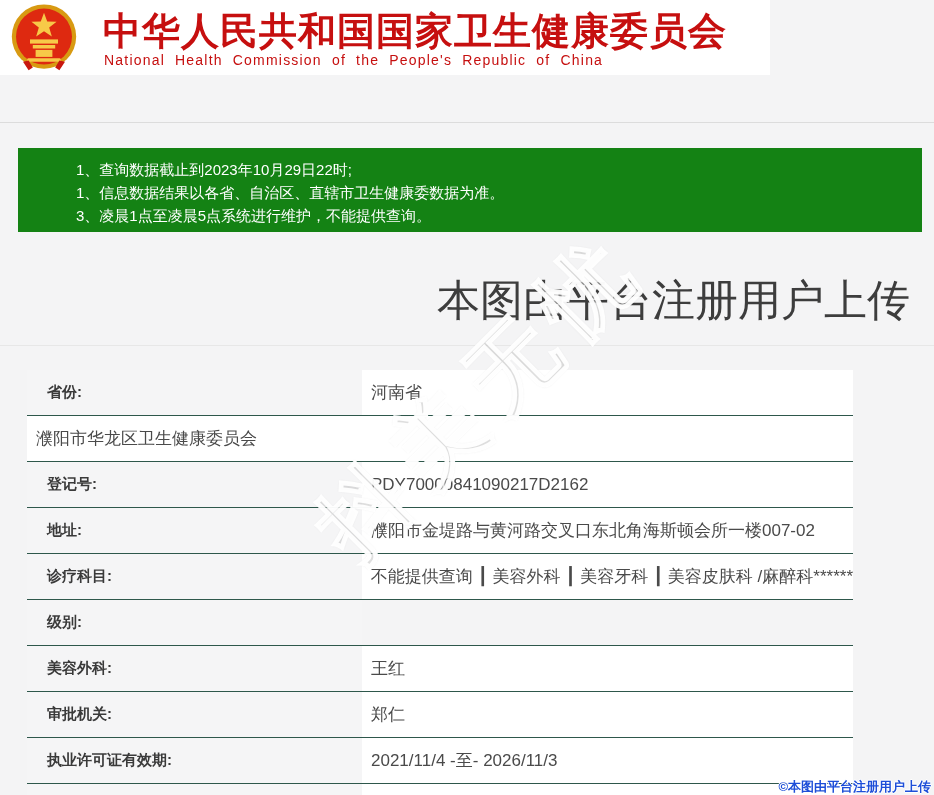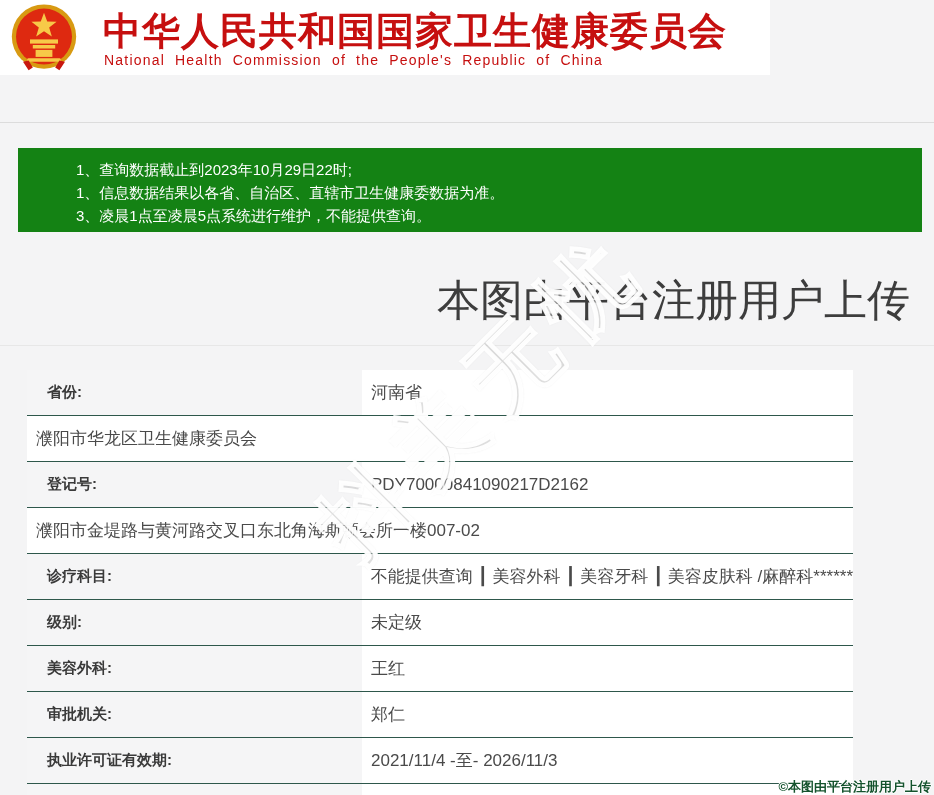--- a/index.html
+++ b/index.html
@@ -103,21 +103,21 @@
     transform: rotate(-45deg);
     color: rgba(255,255,255,0.30);
     -webkit-text-stroke: 2px rgba(255,255,255,0.95);
     text-shadow: 0 0 2px rgba(120,120,120,0.35);
     pointer-events: none; z-index: 5;
     white-space: nowrap;
   }
   .wm-footer {
     position: absolute; right: 3px; top: 778px;
     font-size: 13px; font-weight: bold;
-    color: #14532d;
+    color: #1d4ed8;
     text-shadow: -1px 0 #fff, 1px 0 #fff, 0 -1px #fff, 0 1px #fff;
     z-index: 6; white-space: nowrap;
   }
 </style>
 </head>
 <body>
 
 <div class="page">
 
   <div class="site-header">
@@ -161,31 +161,31 @@
   <div class="row">
     <div class="cell value">濮阳市华龙区卫生健康委员会</div>
   </div>
 
   <div class="row">
     <div class="cell label">登记号:</div>
     <div class="cell value">PDY70000841090217D2162</div>
   </div>
 
   <div class="row">
+    <div class="cell label">地址:</div>
     <div class="cell value">濮阳市金堤路与黄河路交叉口东北角海斯顿会所一楼007-02</div>
   </div>
 
   <div class="row">
     <div class="cell label">诊疗科目:</div>
     <div class="cell value">不能提供查询 ┃ 美容外科 ┃ 美容牙科 ┃ 美容皮肤科 /麻醉科******</div>
   </div>
 
   <div class="row">
     <div class="cell label">级别:</div>
-    <div class="cell value">未定级</div>
   </div>
 
   <div class="row">
     <div class="cell label">美容外科:</div>
     <div class="cell value">王红</div>
   </div>
 
   <div class="row">
     <div class="cell label">审批机关:</div>
     <div class="cell value">郑仁</div>

